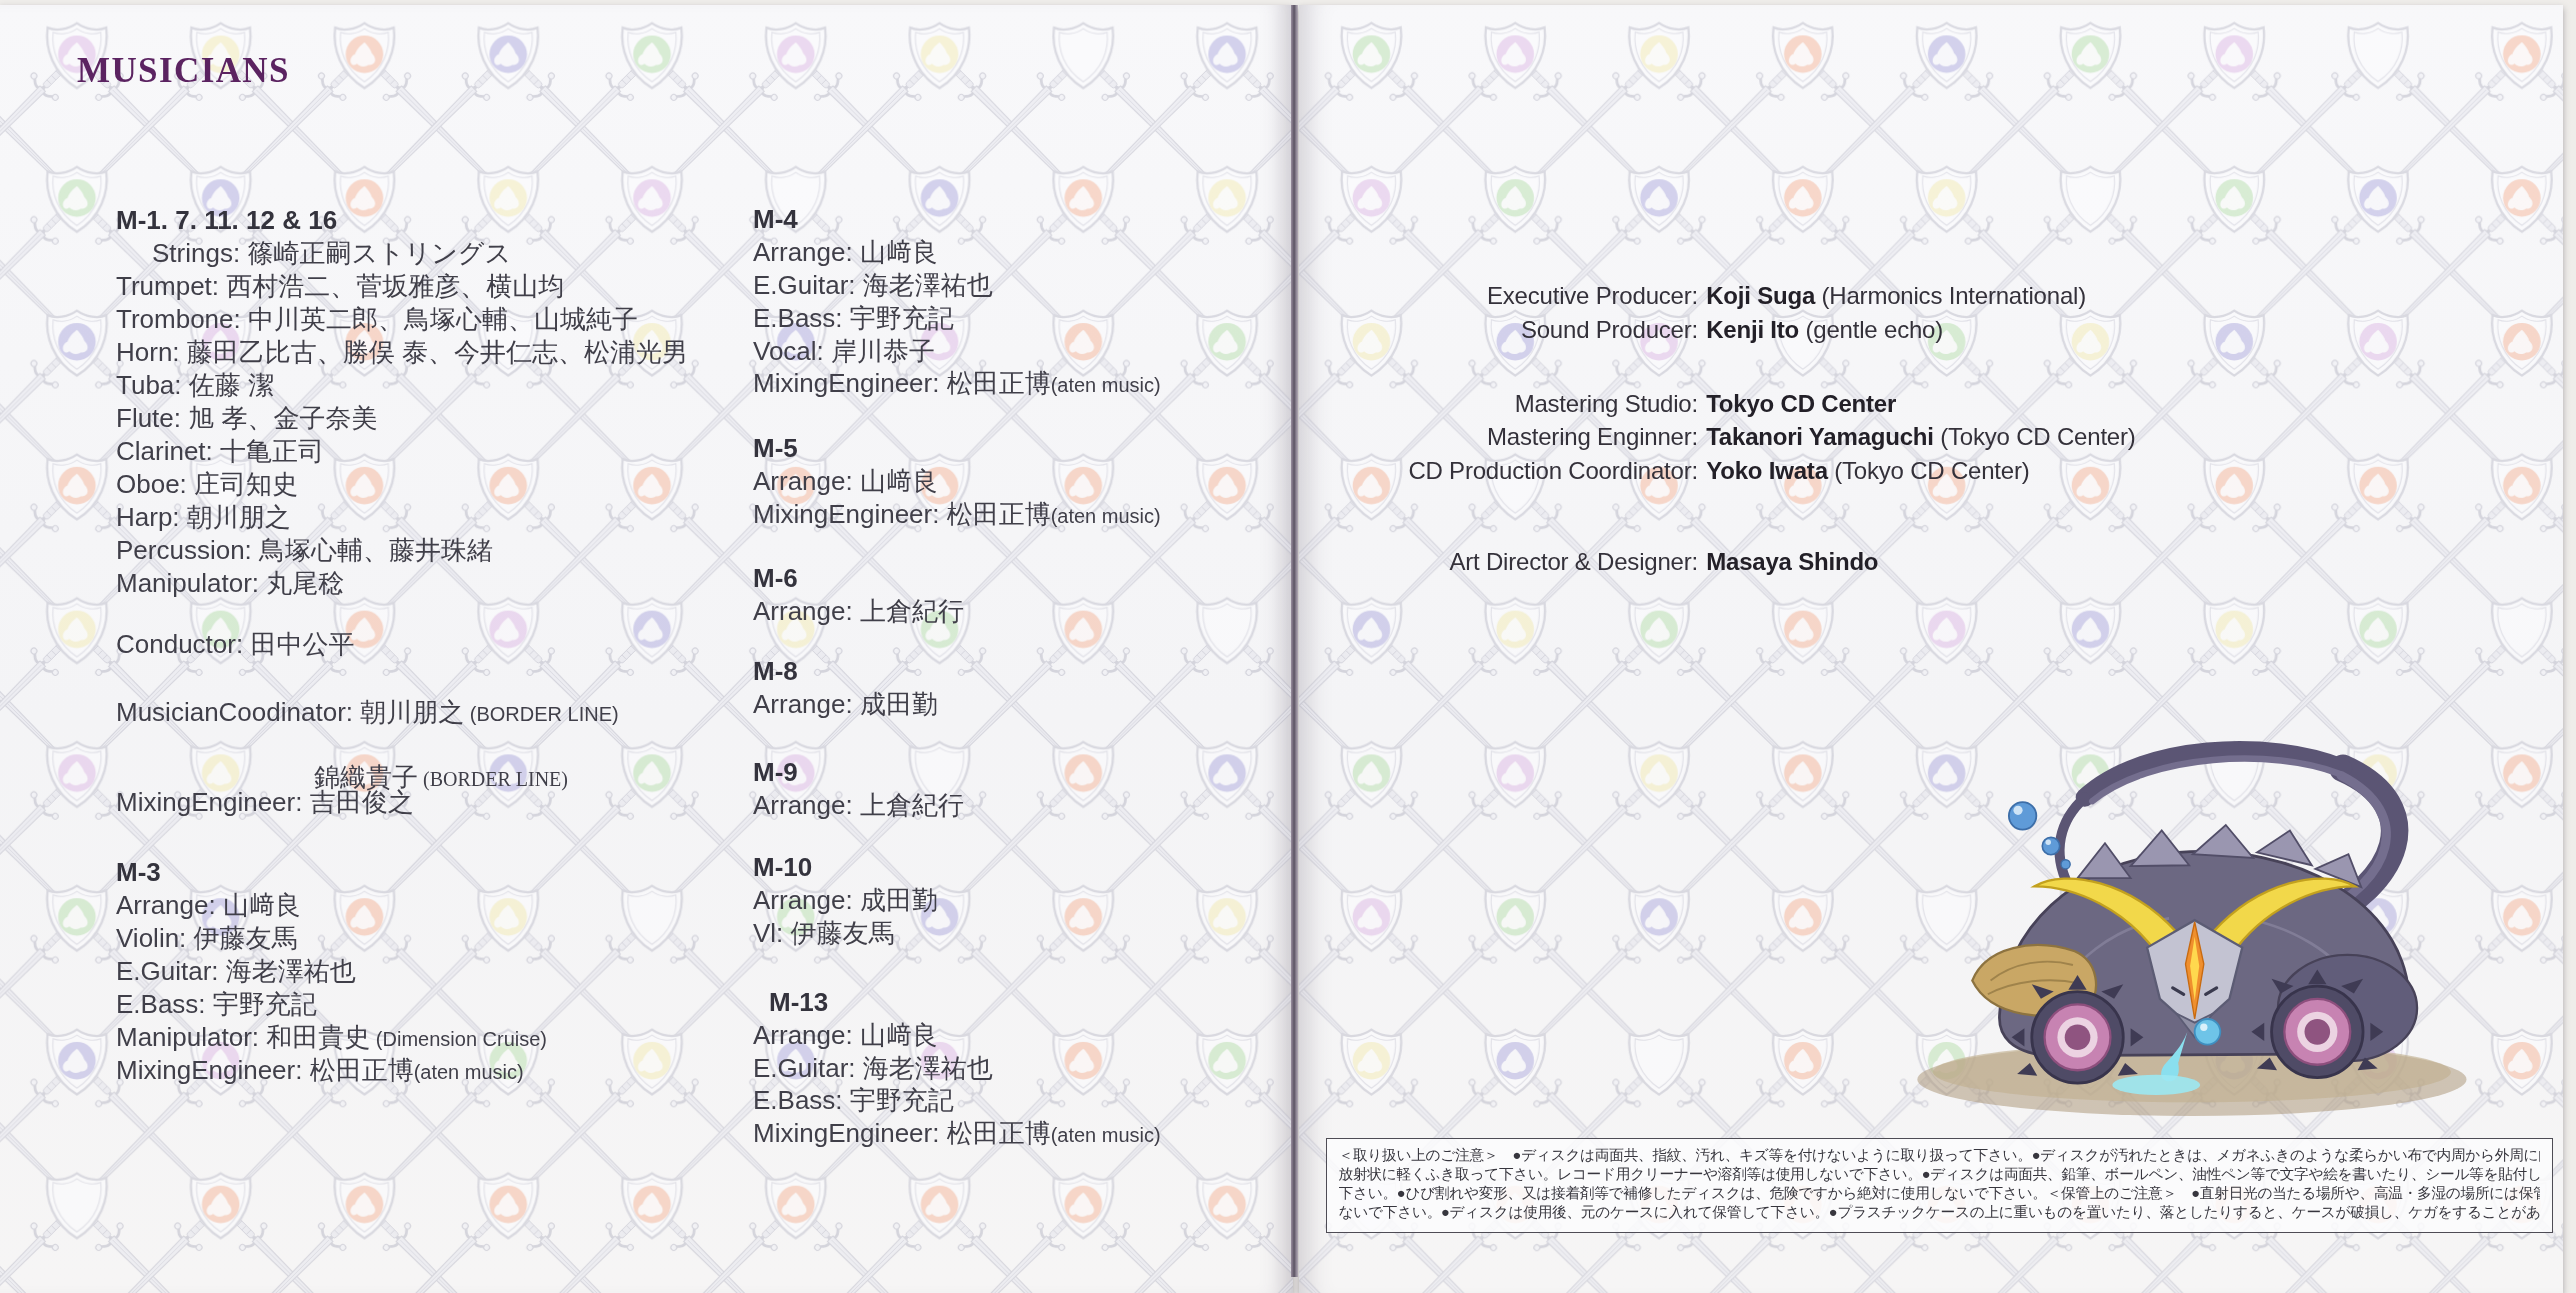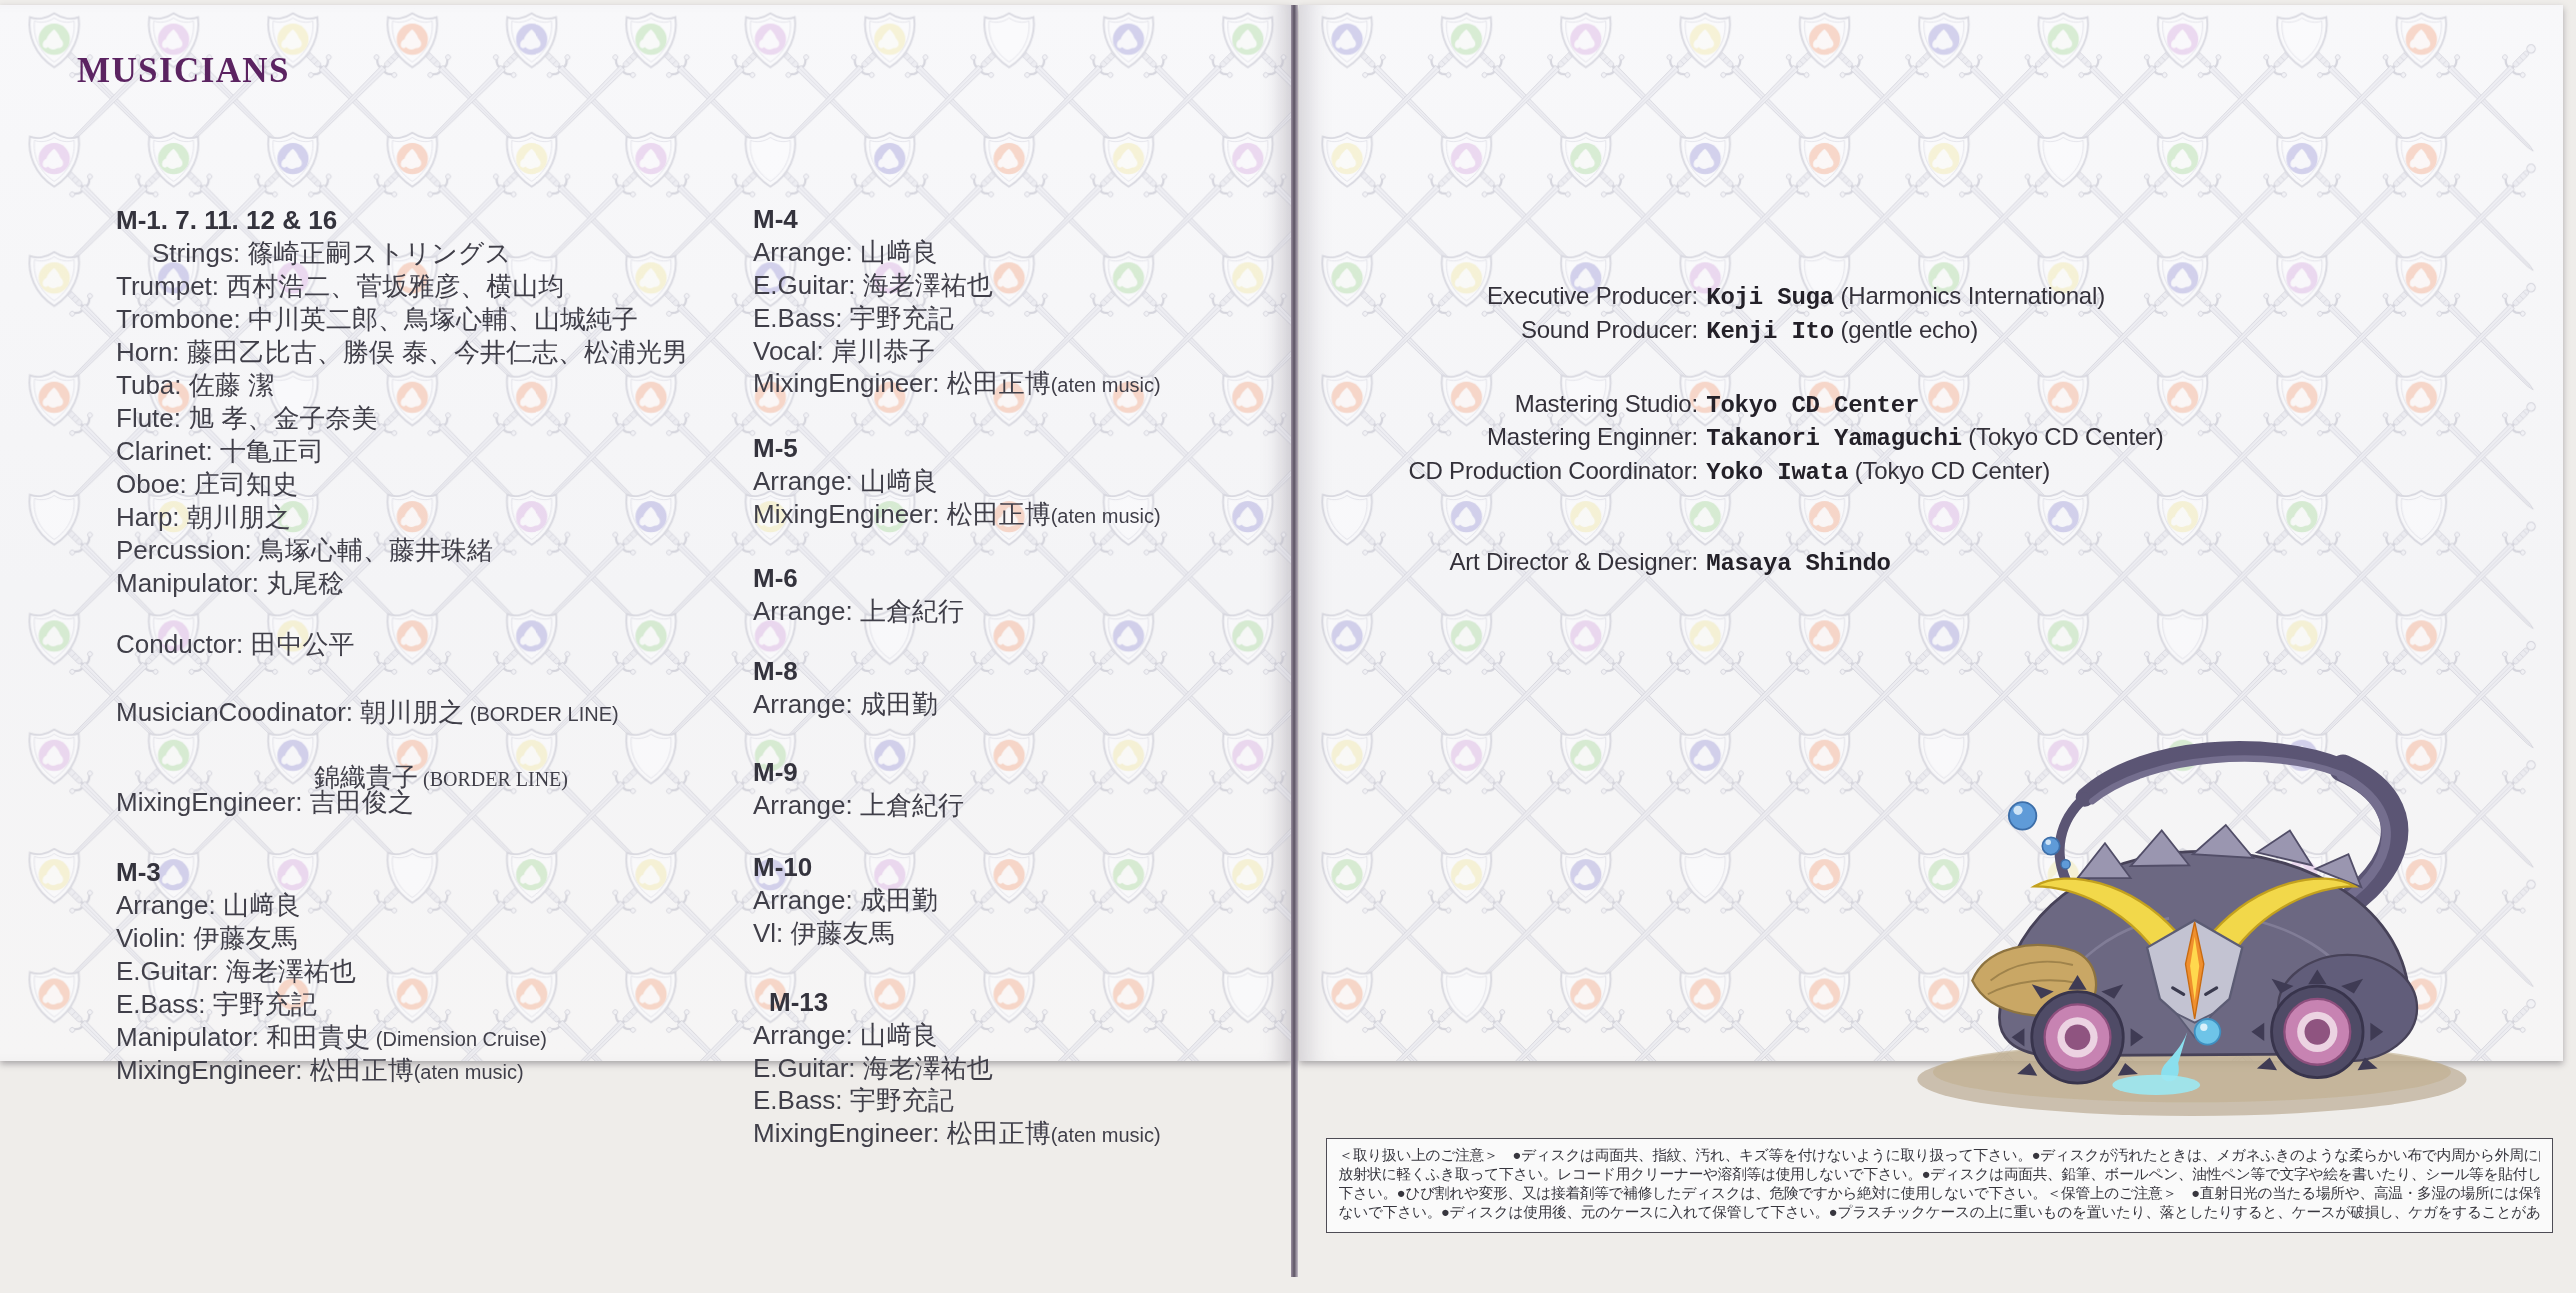--- a/index.html
+++ b/index.html
@@ -1,37 +1,37 @@
 <!DOCTYPE html>
 <html style="font-size:14.7px"><head>
 <meta charset="utf-8">
 <style>
   html,body{margin:0;padding:0;}
   .stage{position:relative;width:2576px;height:1293px;background:#efedea;overflow:hidden;
          font-family:"Liberation Sans","DejaVu Sans",sans-serif;}
-  .page{position:absolute;top:4.6px;height:1056px;
+  .page{position:absolute;top:4.6px;height:1288px;
         background:linear-gradient(180deg,#f8f8fa 0%,#f4f4f6 55%,#f6f5f5 100%);
         box-shadow:0 2.7px 6.4px rgba(40,35,45,.35);}
   .page-left{left:0;width:1293px;box-shadow:inset -26px 0 22px -16.5px rgba(70,58,80,.25),0 2.7px 6.4px rgba(40,35,45,.35);}
   .page-right{left:1299px;width:1264px;box-shadow:inset 27.5px 0 24px -18.3px rgba(70,58,80,.20),0 2.7px 6.4px rgba(40,35,45,.35);}
   .fold{position:absolute;left:1291px;top:4.6px;width:7.3px;height:1272px;
         background:linear-gradient(90deg,#9a8fa0 0%,#5d5565 45%,#c6bfca 100%);}
   .pattern{position:absolute;left:0;top:0;width:100%;height:100%;}
   .title{position:absolute;left:77px;top:46px;margin:0;
          font-family:"Liberation Serif","DejaVu Serif",serif;font-weight:700;
          font-size:35px;letter-spacing:1.4px;color:#5b2361;}
   .col{position:absolute;top:0;height:100%;}
   .line{position:absolute;white-space:nowrap;font-size:26px;color:#403f49;line-height:29px;}
   .line .lbl{color:#403f49;}
   .line .note{font-size:20px;}
   .hdr{font-weight:700;color:#34333d;}
   .crow{position:absolute;left:0;white-space:nowrap;font-size:24px;color:#34313a;letter-spacing:-0.2px;}
   .rlabel{display:inline-block;width:399px;text-align:right;vertical-align:top;}
   .rval{margin-left:8.2px;}
-  .rname{font-weight:700;color:#232028;font-family:Liberation Mono, monospace;}
+  .rname{font-weight:700;color:#232028;}
   .centered-line{position:absolute;left:64px;width:1209px;text-align:center;white-space:nowrap;
                  font-size:24px;color:#34313a;letter-spacing:-0.2px;}
   .centered-line b{color:#232028;}
   .notice{position:absolute;left:26.6px;top:1133px;width:1227px;height:95px;box-sizing:border-box;
           border:1.8px solid #4e4c55;background:rgba(252,252,253,.85);padding:7.3px 12px;}
   .nline{font-size:14.7px;line-height:19px;white-space:nowrap;overflow:hidden;color:#37363e;letter-spacing:-0.3px;}
   .dragon{position:absolute;left:586px;top:701px;width:623px;height:421px;}
   .defs-holder{position:absolute;width:0;height:0;}
 </style>
 </head>

